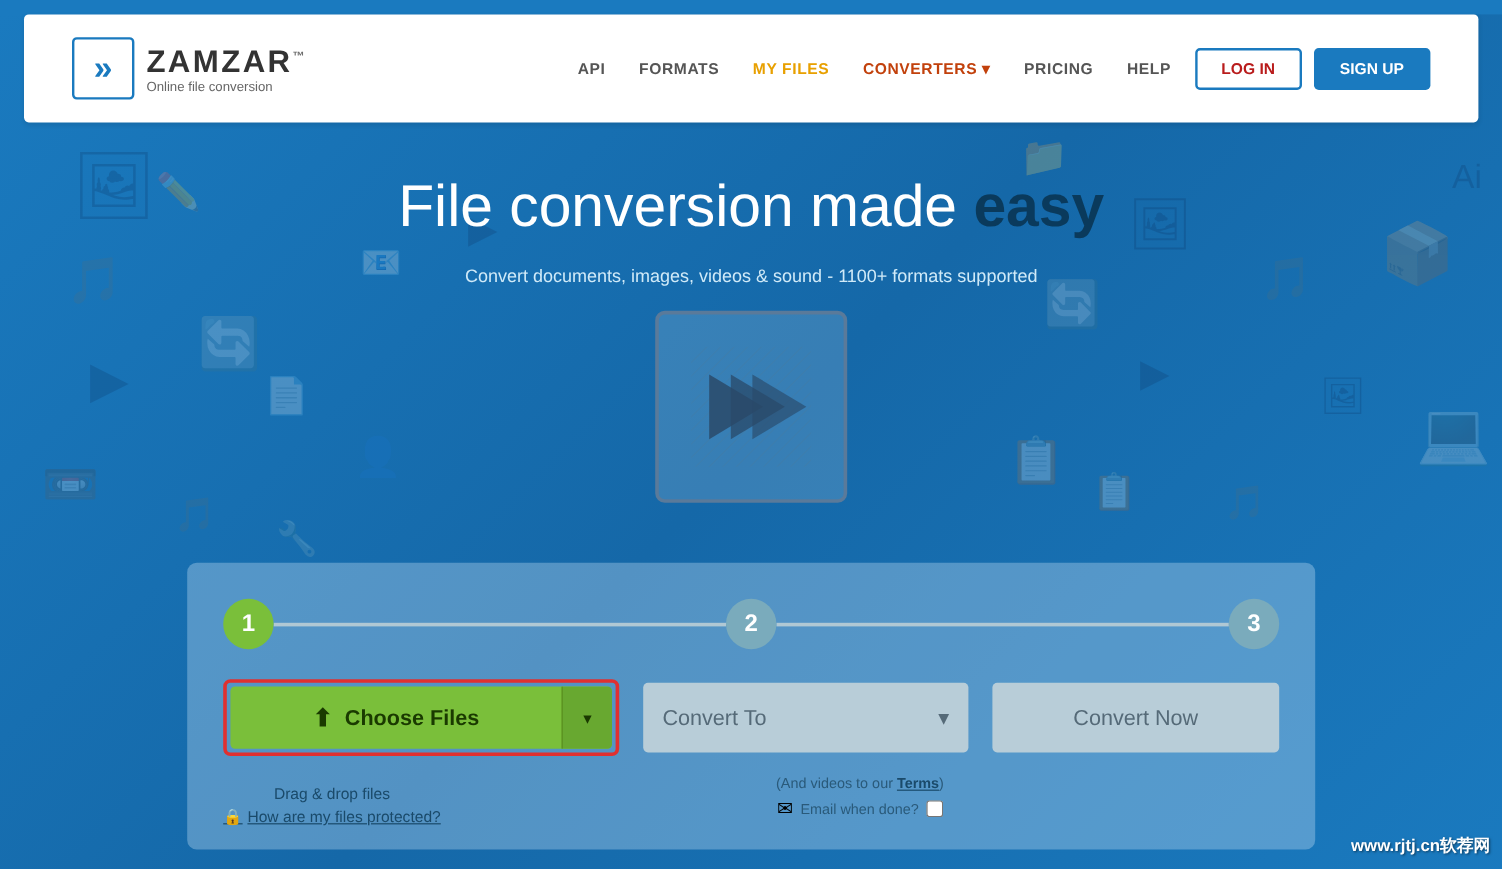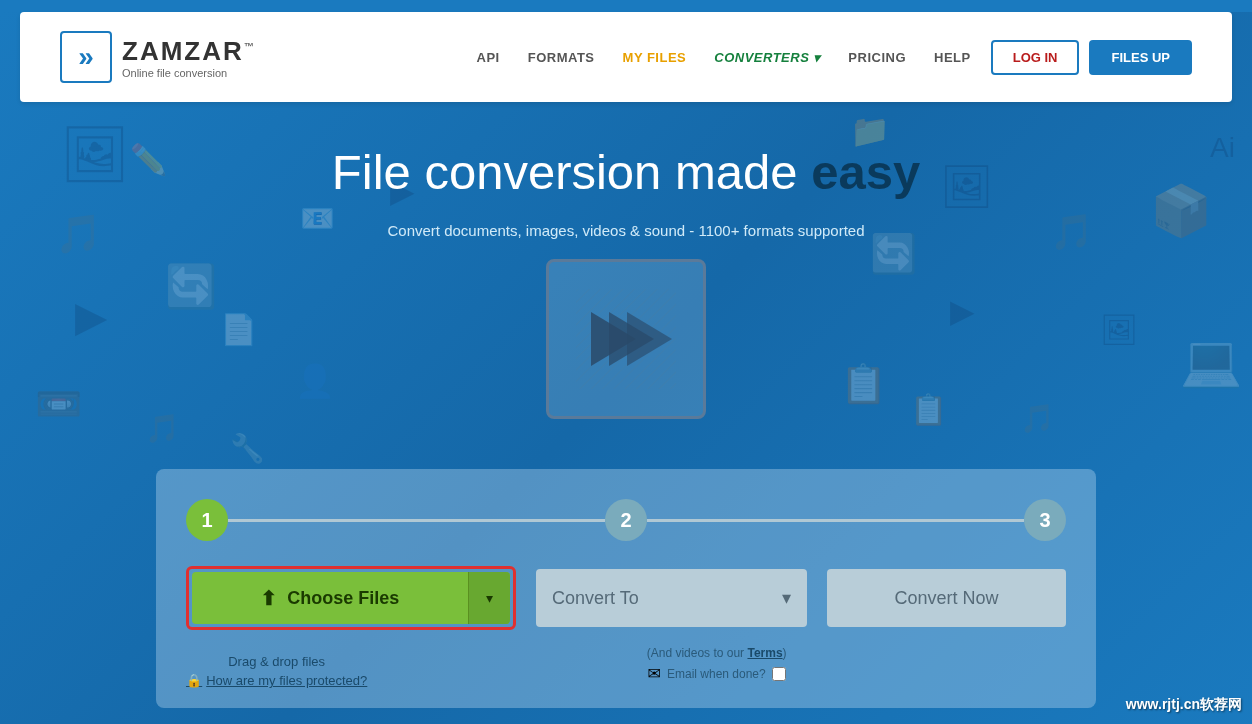--- a/index.html
+++ b/index.html
@@ -64,21 +64,21 @@
     }
     .nav-link {
       text-decoration: none;
       font-size: 13px;
       font-weight: 600;
       letter-spacing: 0.5px;
       color: #555;
       cursor: pointer;
     }
     .nav-link.highlight { color: #e8a000; }
-    .nav-link.converters-link { color: #15803d; display: flex; align-items: center; gap: 4px; font-style: italic; }
+    .nav-link.converters-link { color: #c2410c; display: flex; align-items: center; gap: 4px; }
     .nav-btn-login {
       border: 2px solid #1a7abf;
       color: #b91c1c;
       background: #fff;
       padding: 8px 20px;
       border-radius: 4px;
       font-size: 13px;
       font-weight: bold;
       cursor: pointer;
       margin-right: 10px;
@@ -385,21 +385,21 @@
       <a class="nav-link highlight">MY FILES</a>
       <a class="nav-link converters-link">
         <span>CONVERTERS</span>
         <span>▾</span>
       </a>
       <a class="nav-link">PRICING</a>
       <a class="nav-link">HELP</a>
     </nav>
 
     <button class="nav-btn-login">LOG IN</button>
-    <button class="nav-btn-signup">FILES UP</button>
+    <button class="nav-btn-signup">SIGN UP</button>
   </div>
 
   <div class="hero">
     <h1 class="hero-title">
       <span>File conversion made </span><span class="hero-title-bold">easy</span>
     </h1>
     <p class="hero-subtitle">Convert documents, images, videos &amp; sound - 1100+ formats supported</p>
 
     <div class="center-logo-area">
       <div class="center-logo-box">

